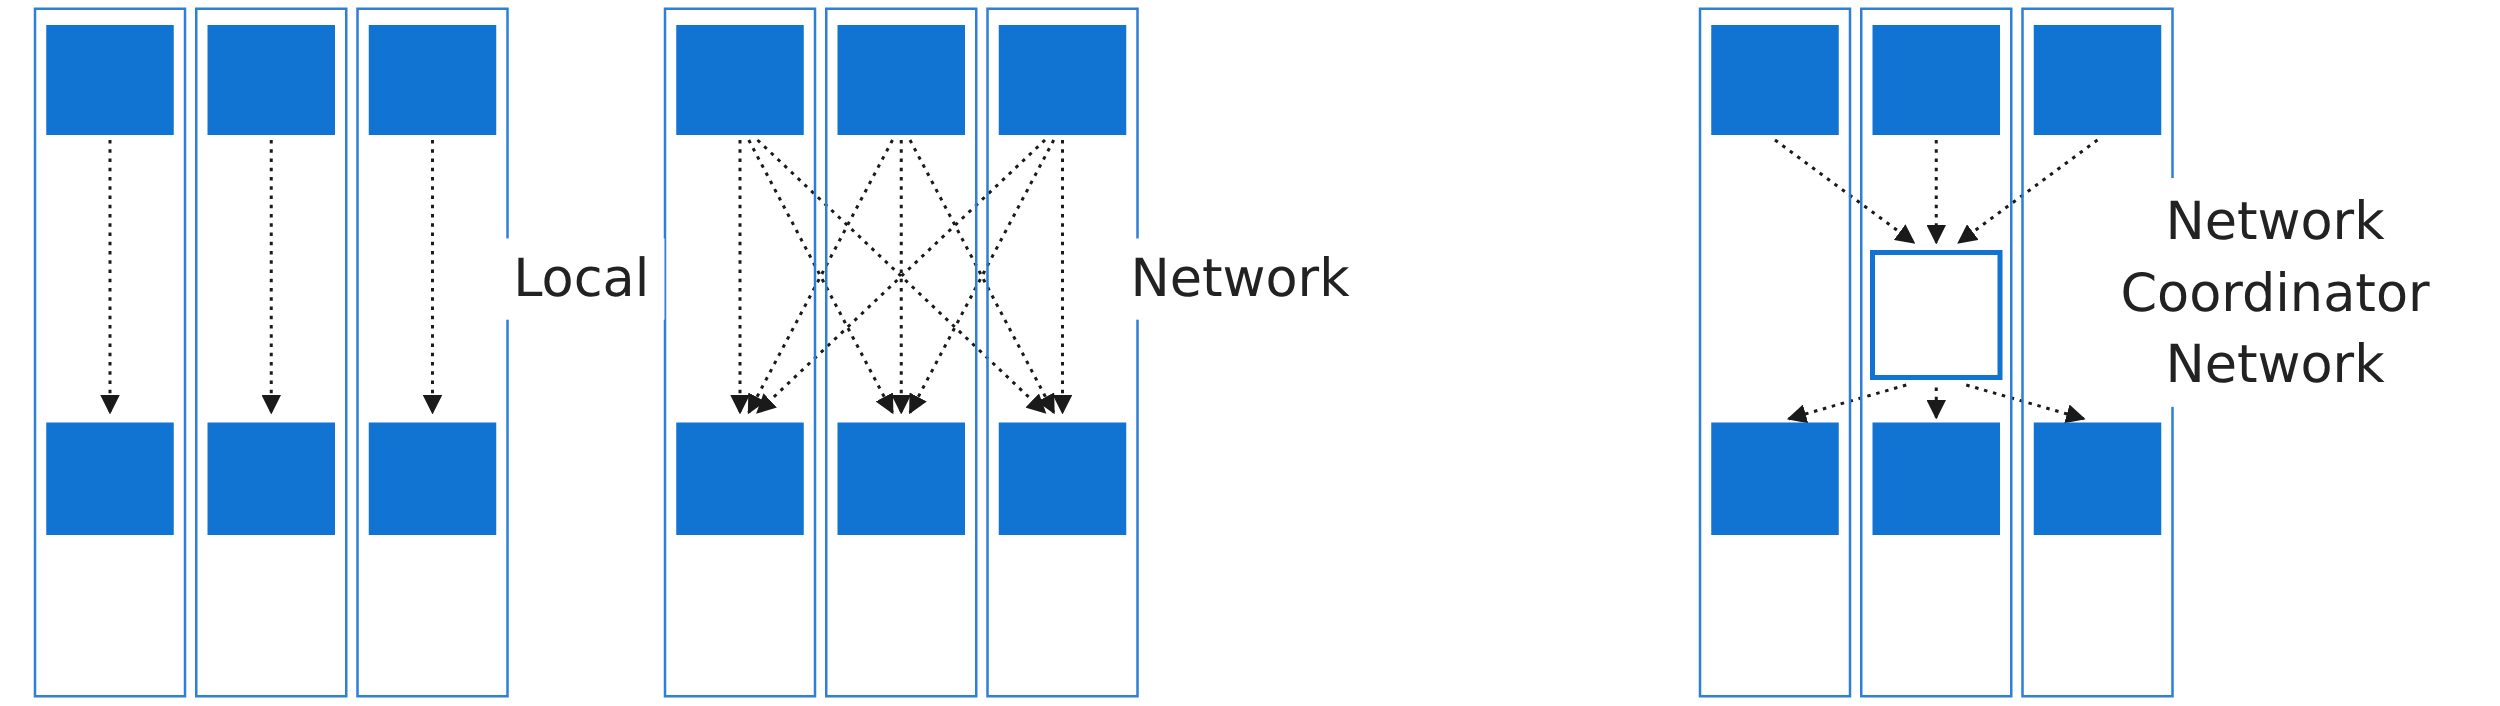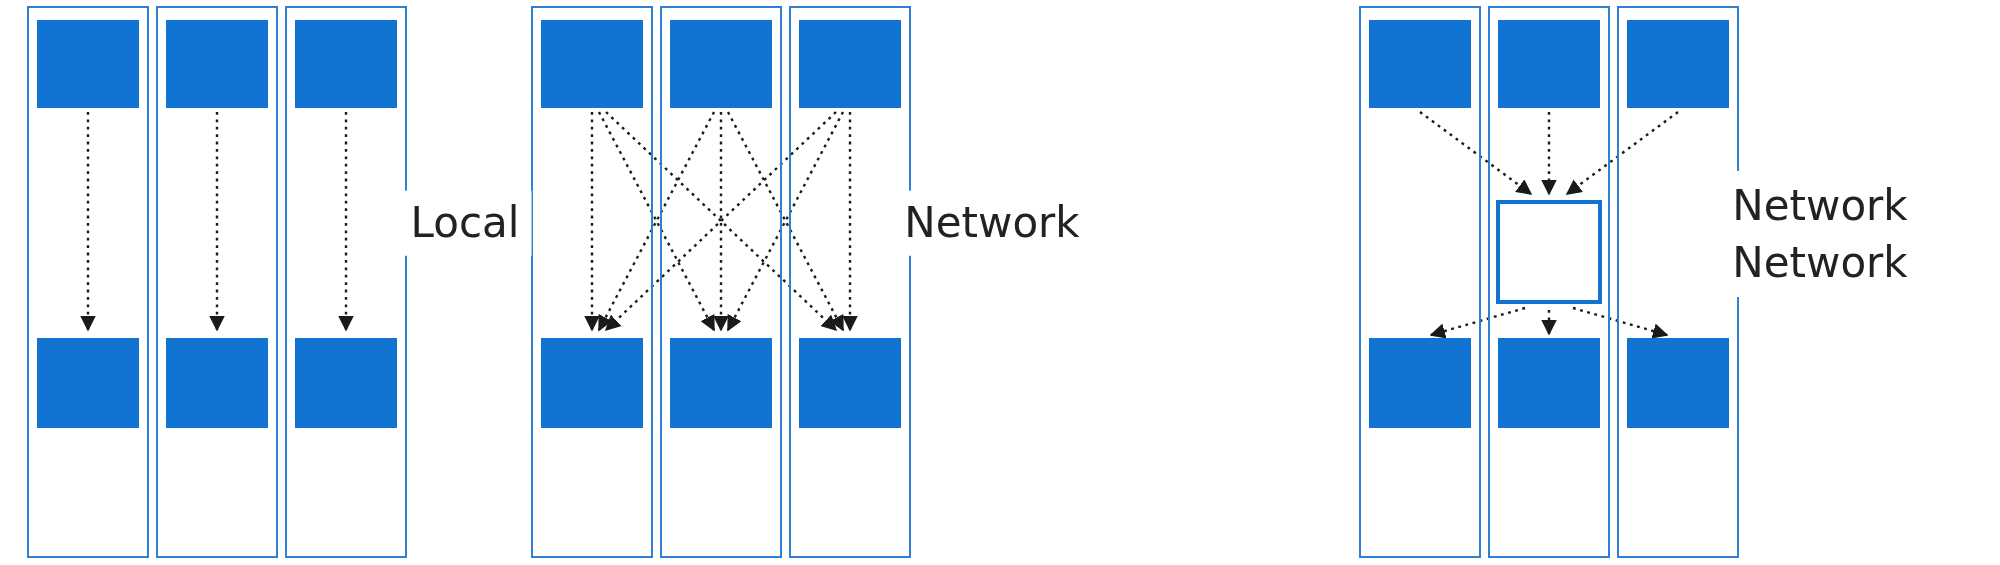--- a/index.html
+++ b/index.html
@@ -119,16 +119,17 @@
     <div class="sq top"></div>
     <div class="sq bot"></div>
   </div>
 
   <div class="coord"></div>
 
   <div class="label" style="left:446px;top:223px">Local</div>
   <div class="label" style="left:973px;top:223px">Network</div>
   <div class="label" style="left:1801px;top:234px;white-space:normal;width:312px;padding:6px 0">
     <div class="ln">Network</div>
+    <div class="ln">Coordinator</div>
     <div class="ln">Network</div>
   </div>
 
 </div>
 
 </body></html>

